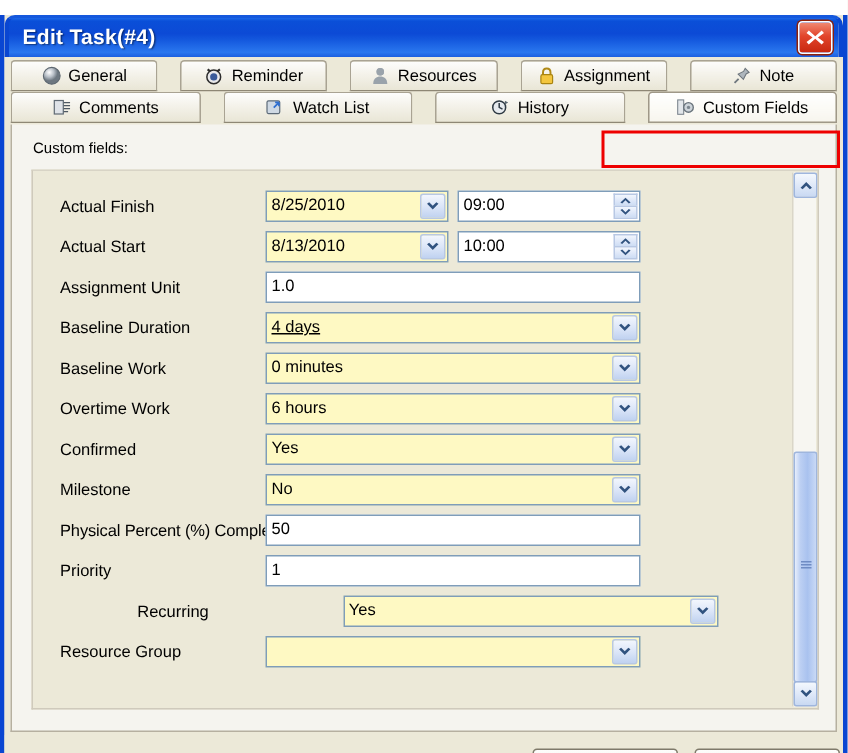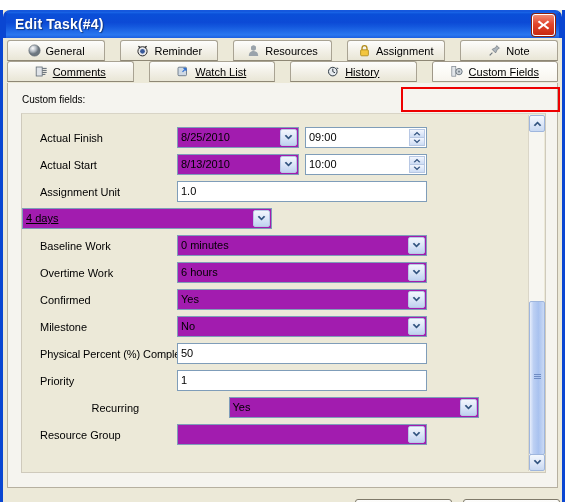--- a/index.html
+++ b/index.html
@@ -73,21 +73,21 @@
   
   .tabrow {
     position: absolute;
     left: 4px;
     height: 32px;
     width: 551px;
     display: flex;
     gap: 12px;
   }
   .tabrow.row1 { top: 2px; }
-  .tabrow.row2 { top: 23px; text-decoration: underline; }
+  .tabrow.row2 { top: 23px; }
 
   .tab {
     flex: 1 1 0;
     margin-right: 3px;
     height: 21px;
     box-sizing: border-box;
     background: linear-gradient(to bottom, #fdfdfc 0%, #f4f2ea 45%, #e9e6d6 100%);
     border: 1px solid #a9a393;
     border-bottom-color: #8e8775;
     border-radius: 3px 3px 0 0;
@@ -181,21 +181,21 @@
     padding-left: 3px;
     color: #000;
     white-space: nowrap;
     overflow: hidden;
     cursor: text;
   }
   .combo {
     position: relative;
     box-sizing: border-box;
     height: 21px;
-    background: #a21caf;
+    background: #fef9c3;
     border: 1px solid #7f9db9;
     font-size: 11px;
     line-height: 19px;
     padding-left: 3px;
     color: #000;
     white-space: nowrap;
     overflow: hidden;
     cursor: default;
   }
   .combo-arrow {
@@ -443,20 +443,21 @@
                   </div></div>
               </div>
             </div>
             <div class="frow" style="top: 64px;">
               <div class="flabel">Assignment Unit</div>
               <div class="fctrl" style="width: 250px;">
                 <div class="txtbox" style="position: absolute; left: 0px; top: 0px; width: 250px;"><span>1.0</span></div>
               </div>
             </div>
             <div class="frow" style="top: 91px;">
+              <div class="flabel">Baseline Duration</div>
               <div class="fctrl" style="width: 250px;">
                 <div class="combo" style="position: absolute; left: 0px; top: 0px; width: 250px; text-decoration: underline;"><span>4 days</span><div class="combo-arrow">
                     <svg width="9" height="7" viewBox="0 0 9 7">
                       <path d="M0.7 1.8 L4.5 5.6 L8.3 1.8 L6.9 0.8 L4.5 3.2 L2.1 0.8 Z" fill="#31537f"></path>
                     </svg>
                   </div></div>
               </div>
             </div>
             <div class="frow" style="top: 118px;">
               <div class="flabel">Baseline Work</div>

